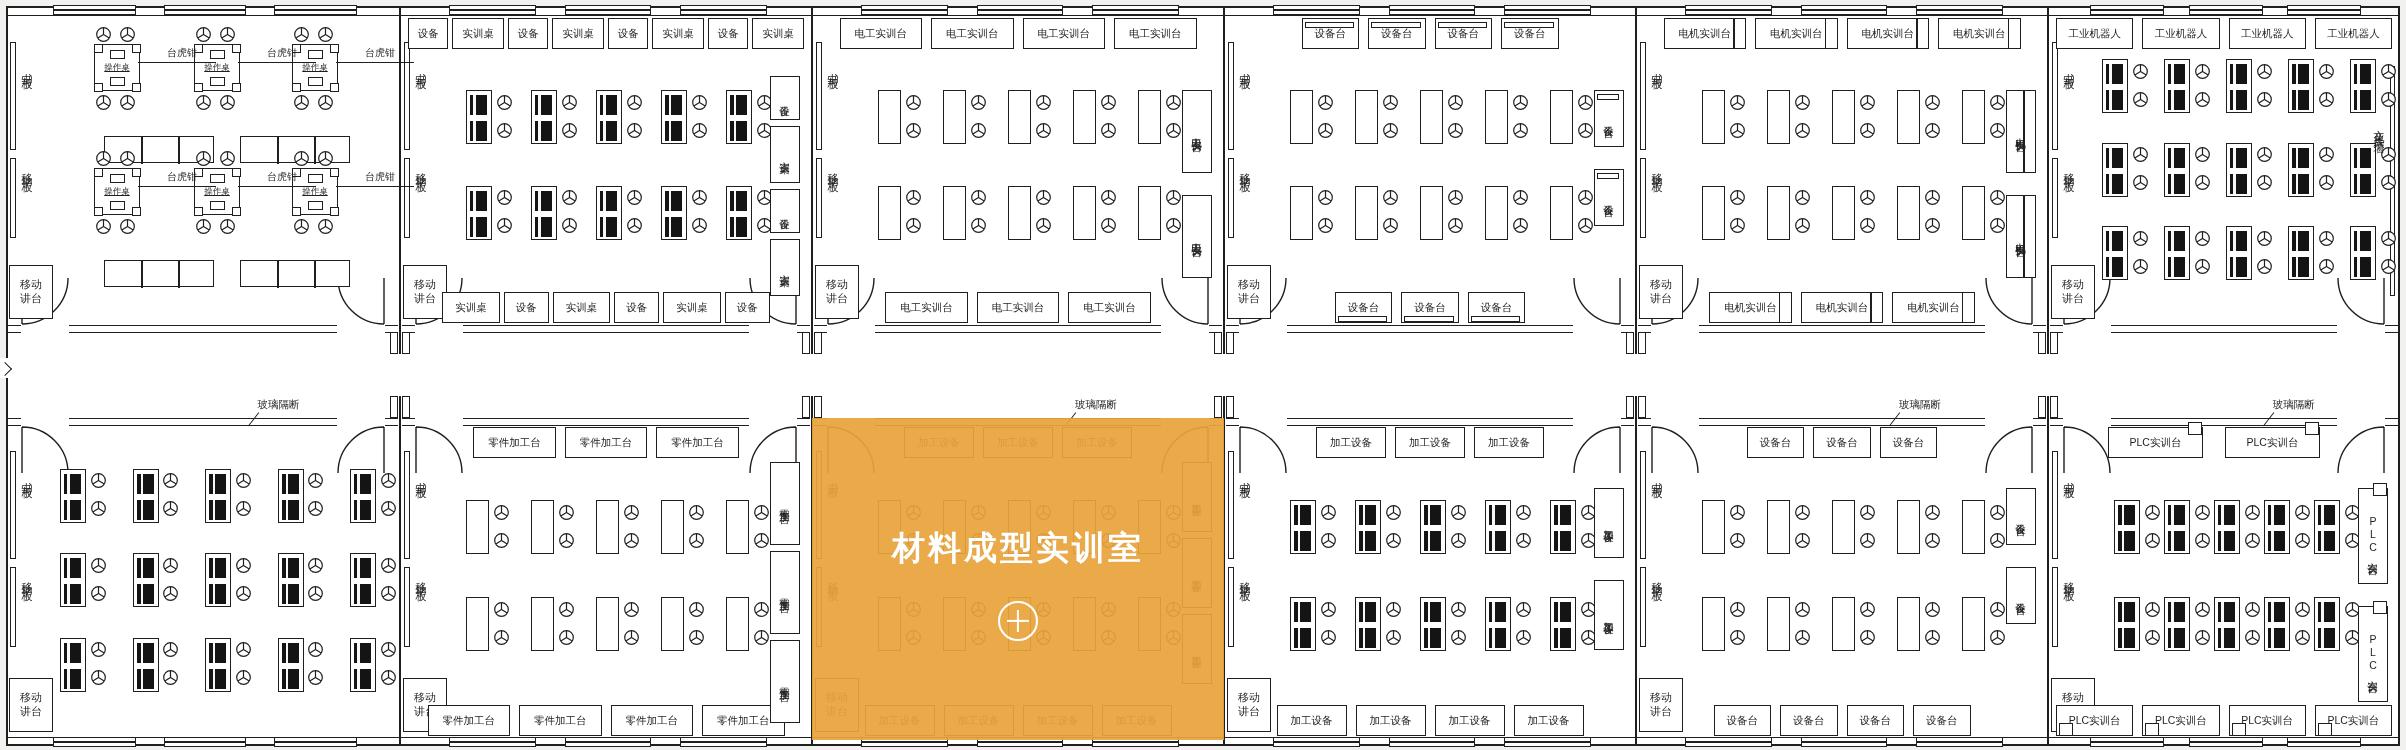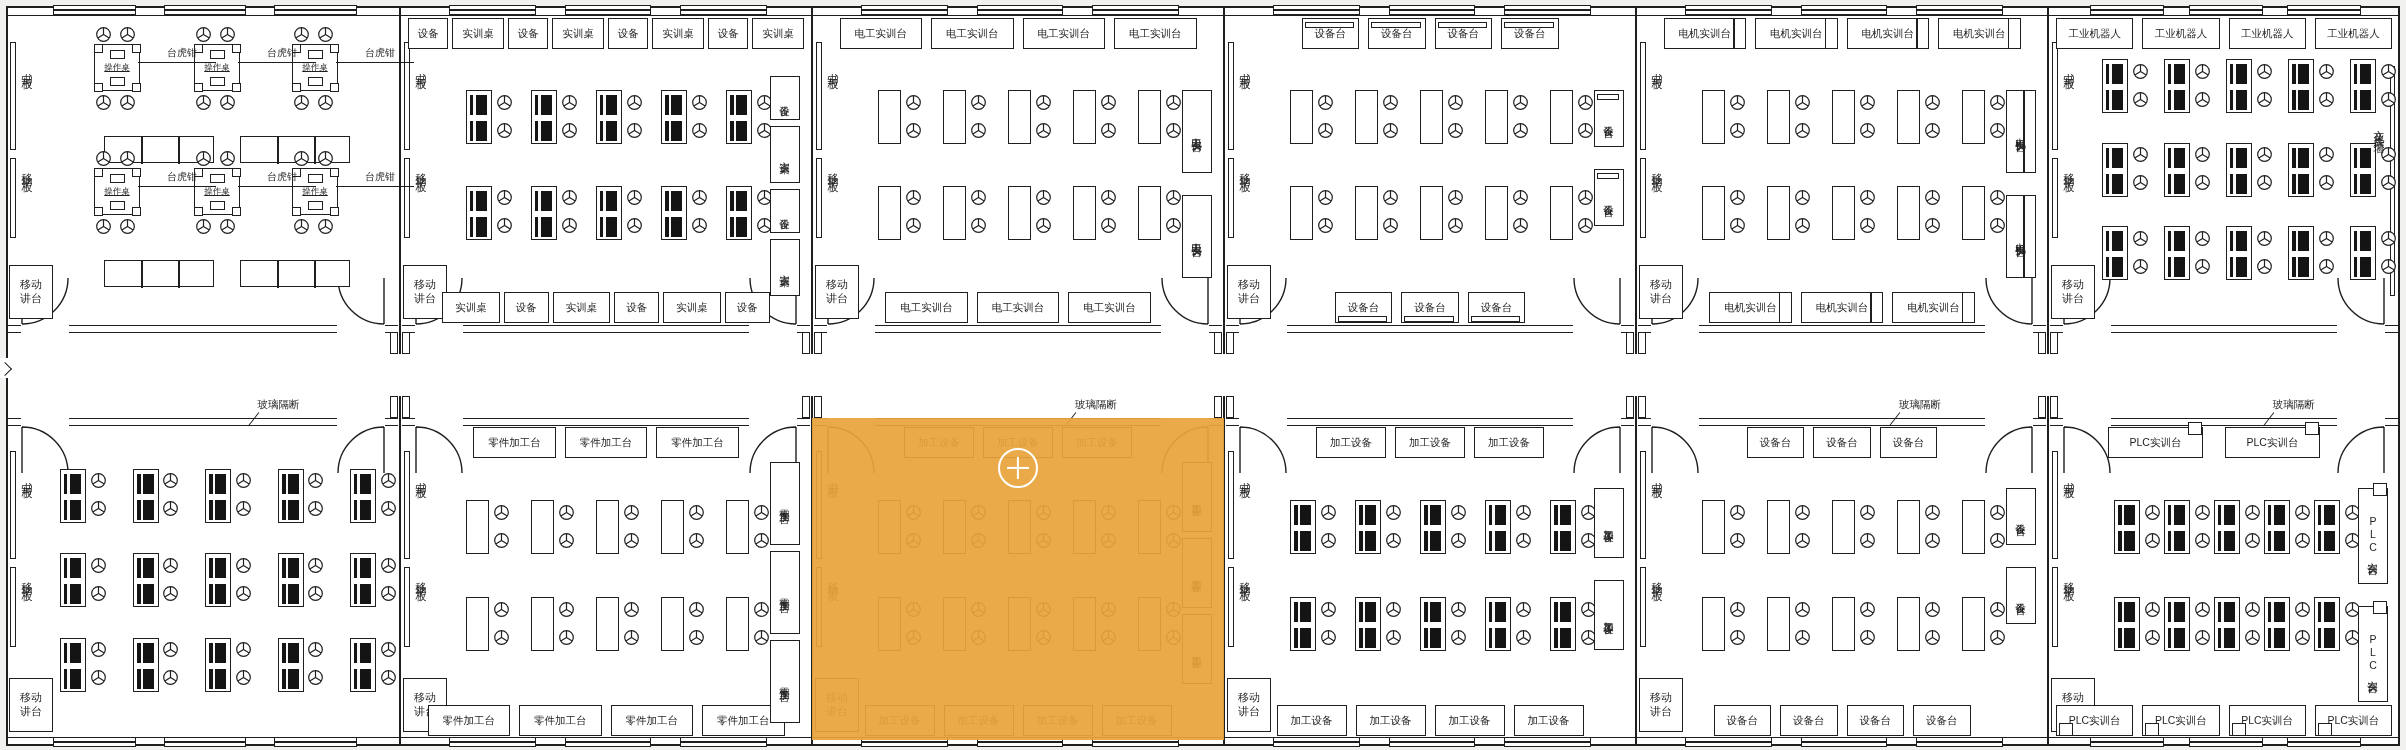--- a/index.html
+++ b/index.html
@@ -1593,20 +1593,21 @@
       <circle cx="8.5" cy="8.5" r="6.8" fill="#fff" stroke="#1f1f1f" stroke-width="1.2"></circle>
       <path d="M8.5,8.5 L8.5,1.9 M8.5,8.5 L2.8,11.9 M8.5,8.5 L14.2,11.9" stroke="#1f1f1f" stroke-width="1.2" fill="none"></path>
     </svg>
     <svg width="17" height="17" viewBox="0 0 17 17" style="position: absolute; left: 1164.5px; top: 628.65px;">
       <circle cx="8.5" cy="8.5" r="6.8" fill="#fff" stroke="#1f1f1f" stroke-width="1.2"></circle>
       <path d="M8.5,8.5 L8.5,1.9 M8.5,8.5 L2.8,11.9 M8.5,8.5 L14.2,11.9" stroke="#1f1f1f" stroke-width="1.2" fill="none"></path>
     </svg>
     <div class="glabel" style="left: 1075.12px; top: 398px; width: 60px; height: 13px;">玻璃隔断</div>
     <div class="leader" style="left: 1059.12px; top: 412px; width: 17px; height: 1.3px;"></div>
     <div class="hl" style="left: 812px; top: 418px; width: 412px; height: 322px; background: rgba(232, 164, 60, 0.93);">
+      <div class="hl-title">材料成型实训室</div>
       <div class="plus"></div>
     </div>
     <div class="band" style="left: 1226px; top: 418px; width: 13px; height: 8px;"></div>
     <div class="band" style="left: 1287px; top: 418px; width: 286px; height: 8px;"></div>
     <div class="band" style="left: 1621px; top: 418px; width: 13px; height: 8px;"></div>
     <svg width="48" height="48" style="left: 1239px; top: 426px;">
       <path d="M1,1 L1,47 M1,1 A46,46 0 0 1 47,47" fill="none" stroke="#1f1f1f" stroke-width="1.4"></path>
     </svg>
     <svg width="48" height="48" style="left: 1573px; top: 426px;">
       <path d="M47,1 L47,47 M47,1 A46,46 0 0 0 1,47" fill="none" stroke="#1f1f1f" stroke-width="1.4"></path>

